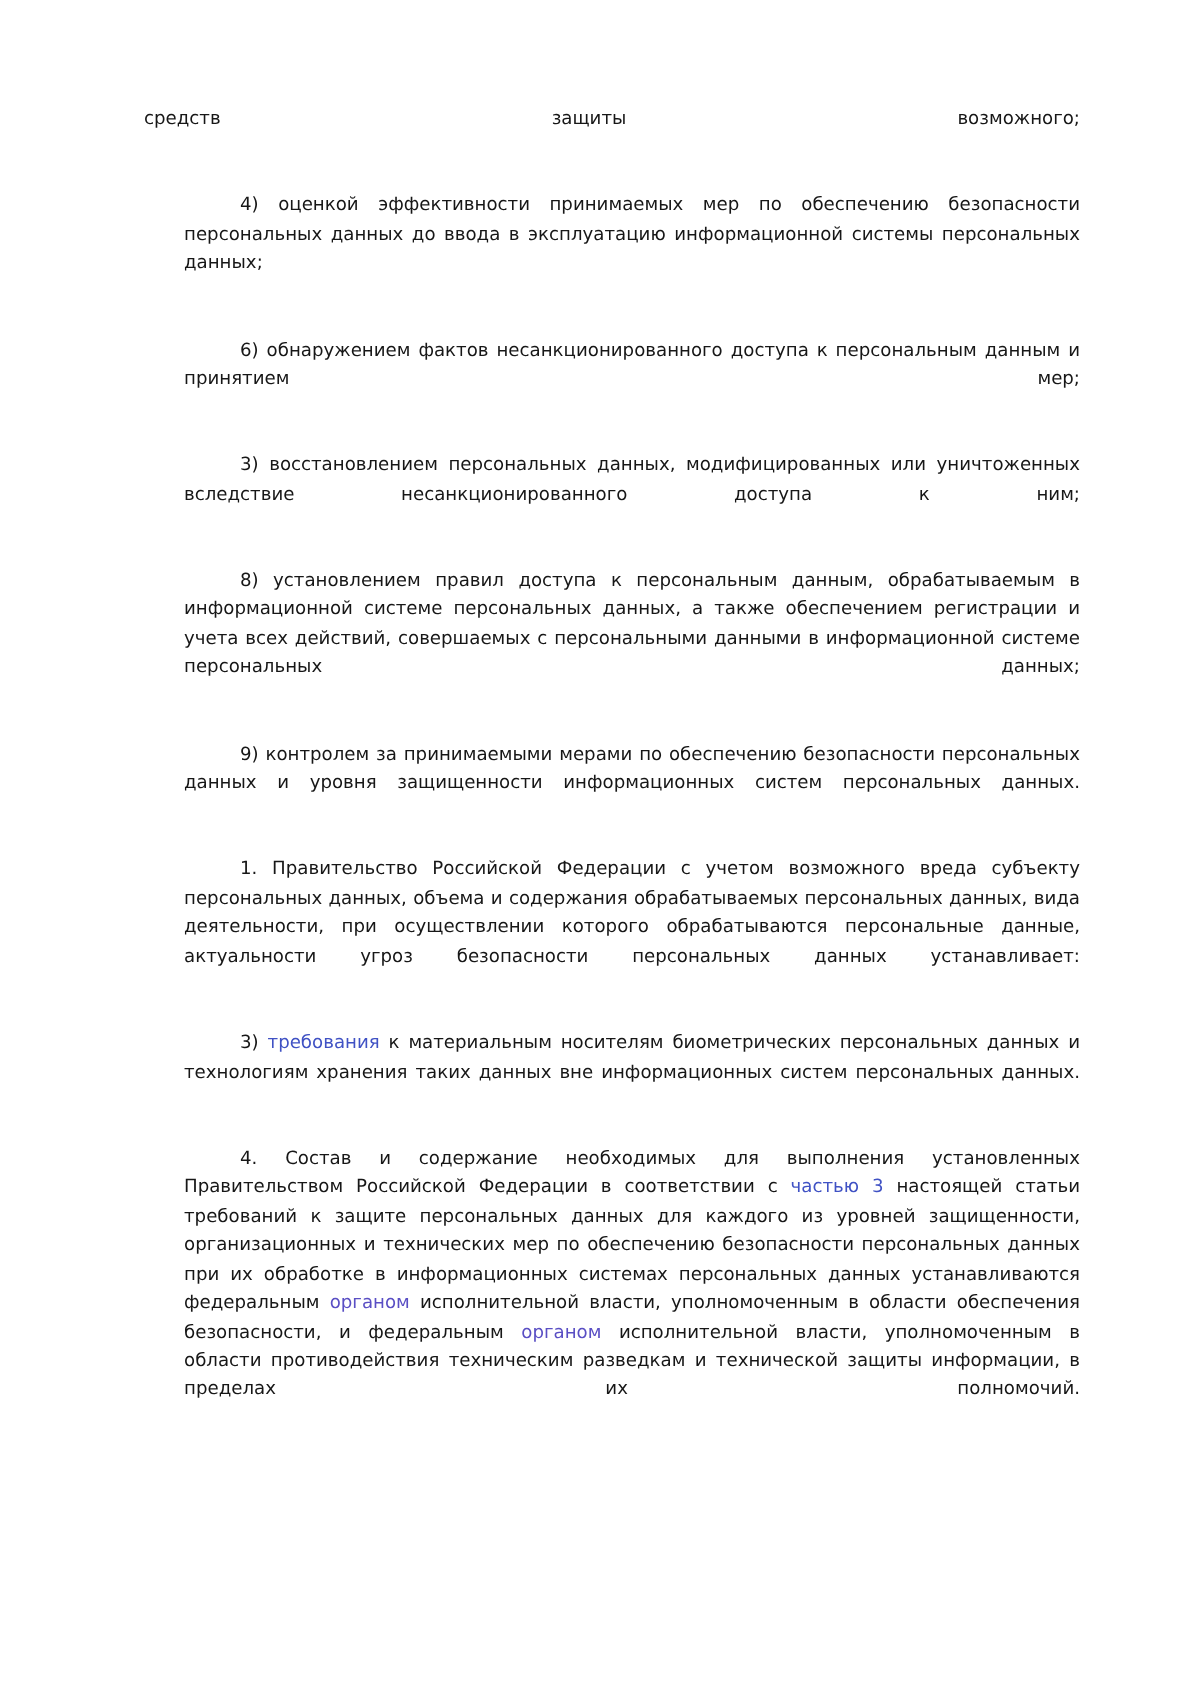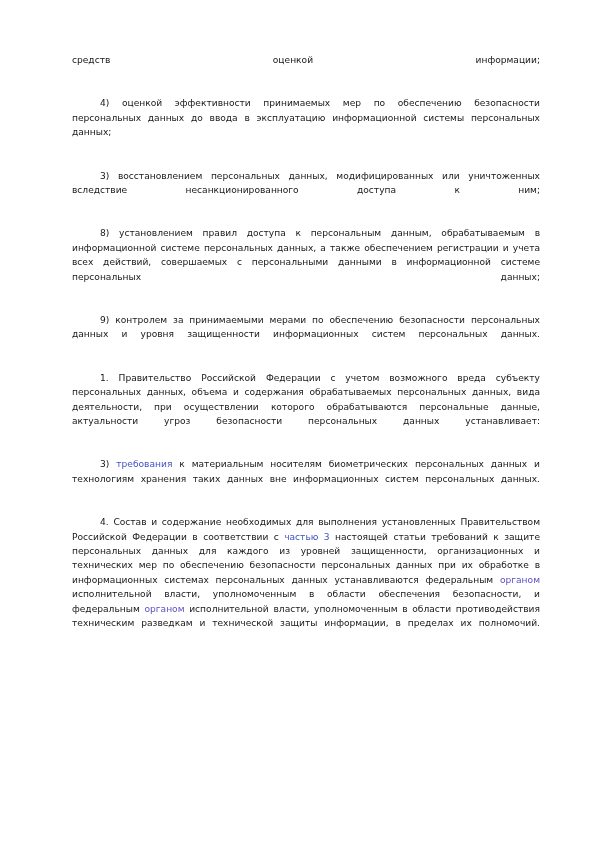--- a/index.html
+++ b/index.html
@@ -34,20 +34,21 @@
   p.para {
     margin: 0;
     padding: 0;
     text-align: justify;
   }
   p.para + p.para {
     margin-top: 14.4px;
   }
   p.indent {
     text-indent: 28px;
+    margin-left: 20px;
   }
   
   p.para::after {
     content: "";
     display: inline-block;
     width: 100%;
   }
   a.lnk, span.lnk {
     text-decoration: none;
     cursor: pointer;
@@ -55,25 +56,26 @@
   .lnk-blue { color: #4052c4; }
   .lnk-violet { color: #5a4fc4; }
   .lnk-purple { color: #6b4fa8; }
 </style>
 </head>
 <body>
 
 <div class="page">
   <div class="doc-body">
 
-    <p class="para">средств оценкой информации;</p>
+    <p class="para">средств защиты возможного;</p>
 
     <p class="para indent">4) оценкой эффективности принимаемых мер по обеспечению безопасности персональных данных до ввода в эксплуатацию информационной системы персональных данных;</p>
 
 
+    <p class="para indent">6) обнаружением фактов несанкционированного доступа к персональным данным и принятием мер;</p>
 
     <p class="para indent">3) восстановлением персональных данных, модифицированных или уничтоженных вследствие несанкционированного доступа к ним;</p>
 
     <p class="para indent">8) установлением правил доступа к персональным данным, обрабатываемым в информационной системе персональных данных, а также обеспечением регистрации и учета всех действий, совершаемых с персональными данными в информационной системе персональных данных;</p>
 
     <p class="para indent">9) контролем за принимаемыми мерами по обеспечению безопасности персональных данных и уровня защищенности информационных систем персональных данных.</p>
 
     <p class="para indent">1. Правительство Российской Федерации с учетом возможного вреда субъекту персональных данных, объема и содержания обрабатываемых персональных данных, вида деятельности, при осуществлении которого обрабатываются персональные данные, актуальности угроз безопасности персональных данных устанавливает:</p>
 
 

